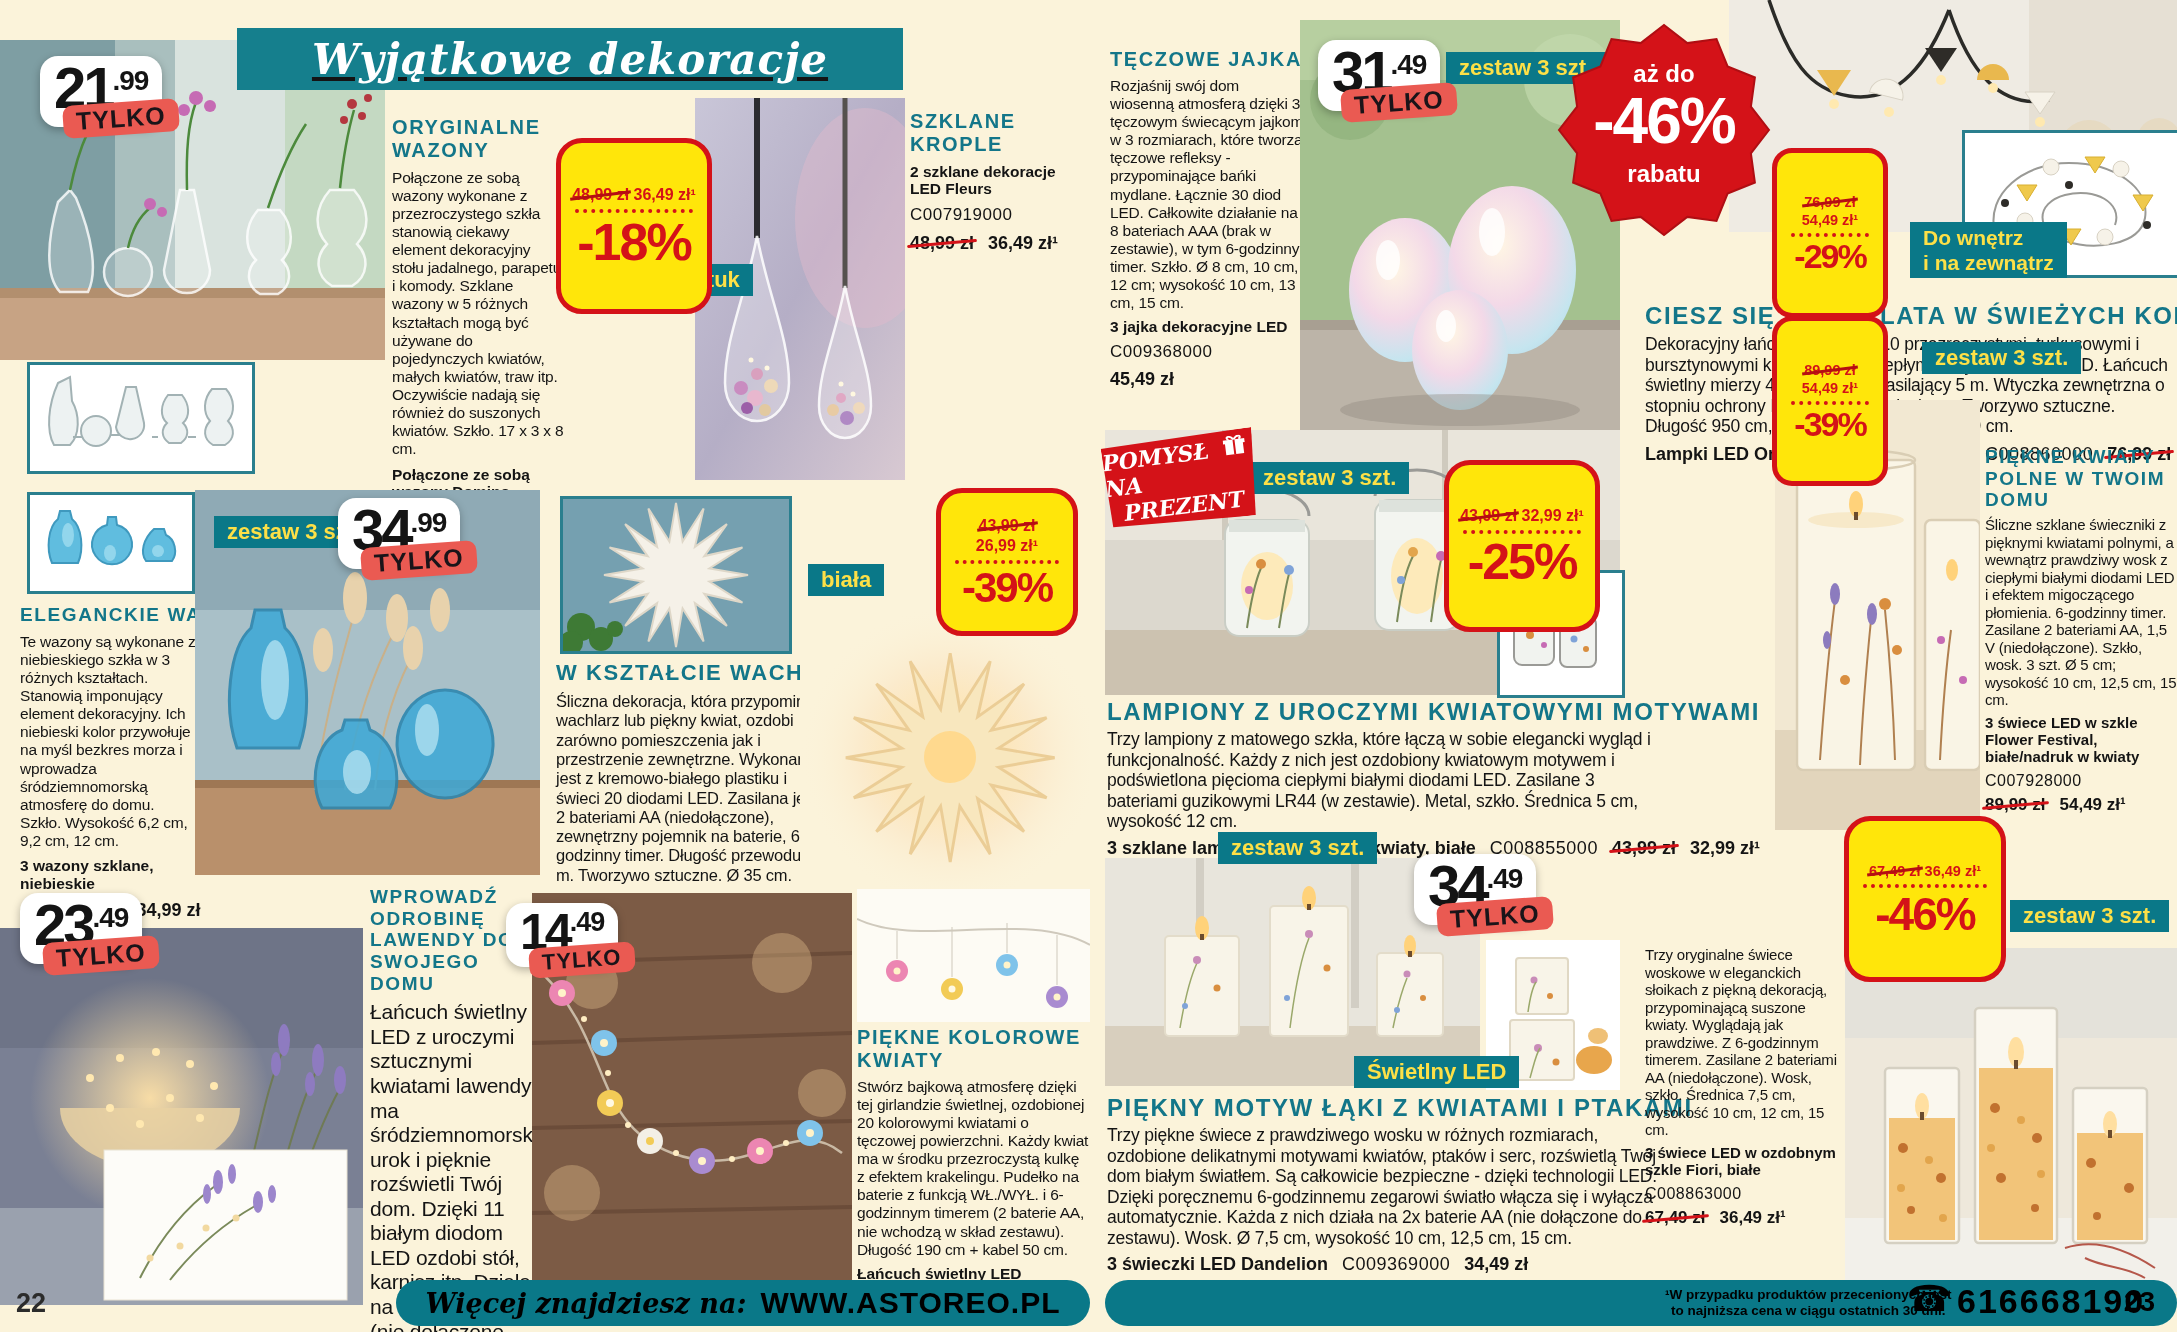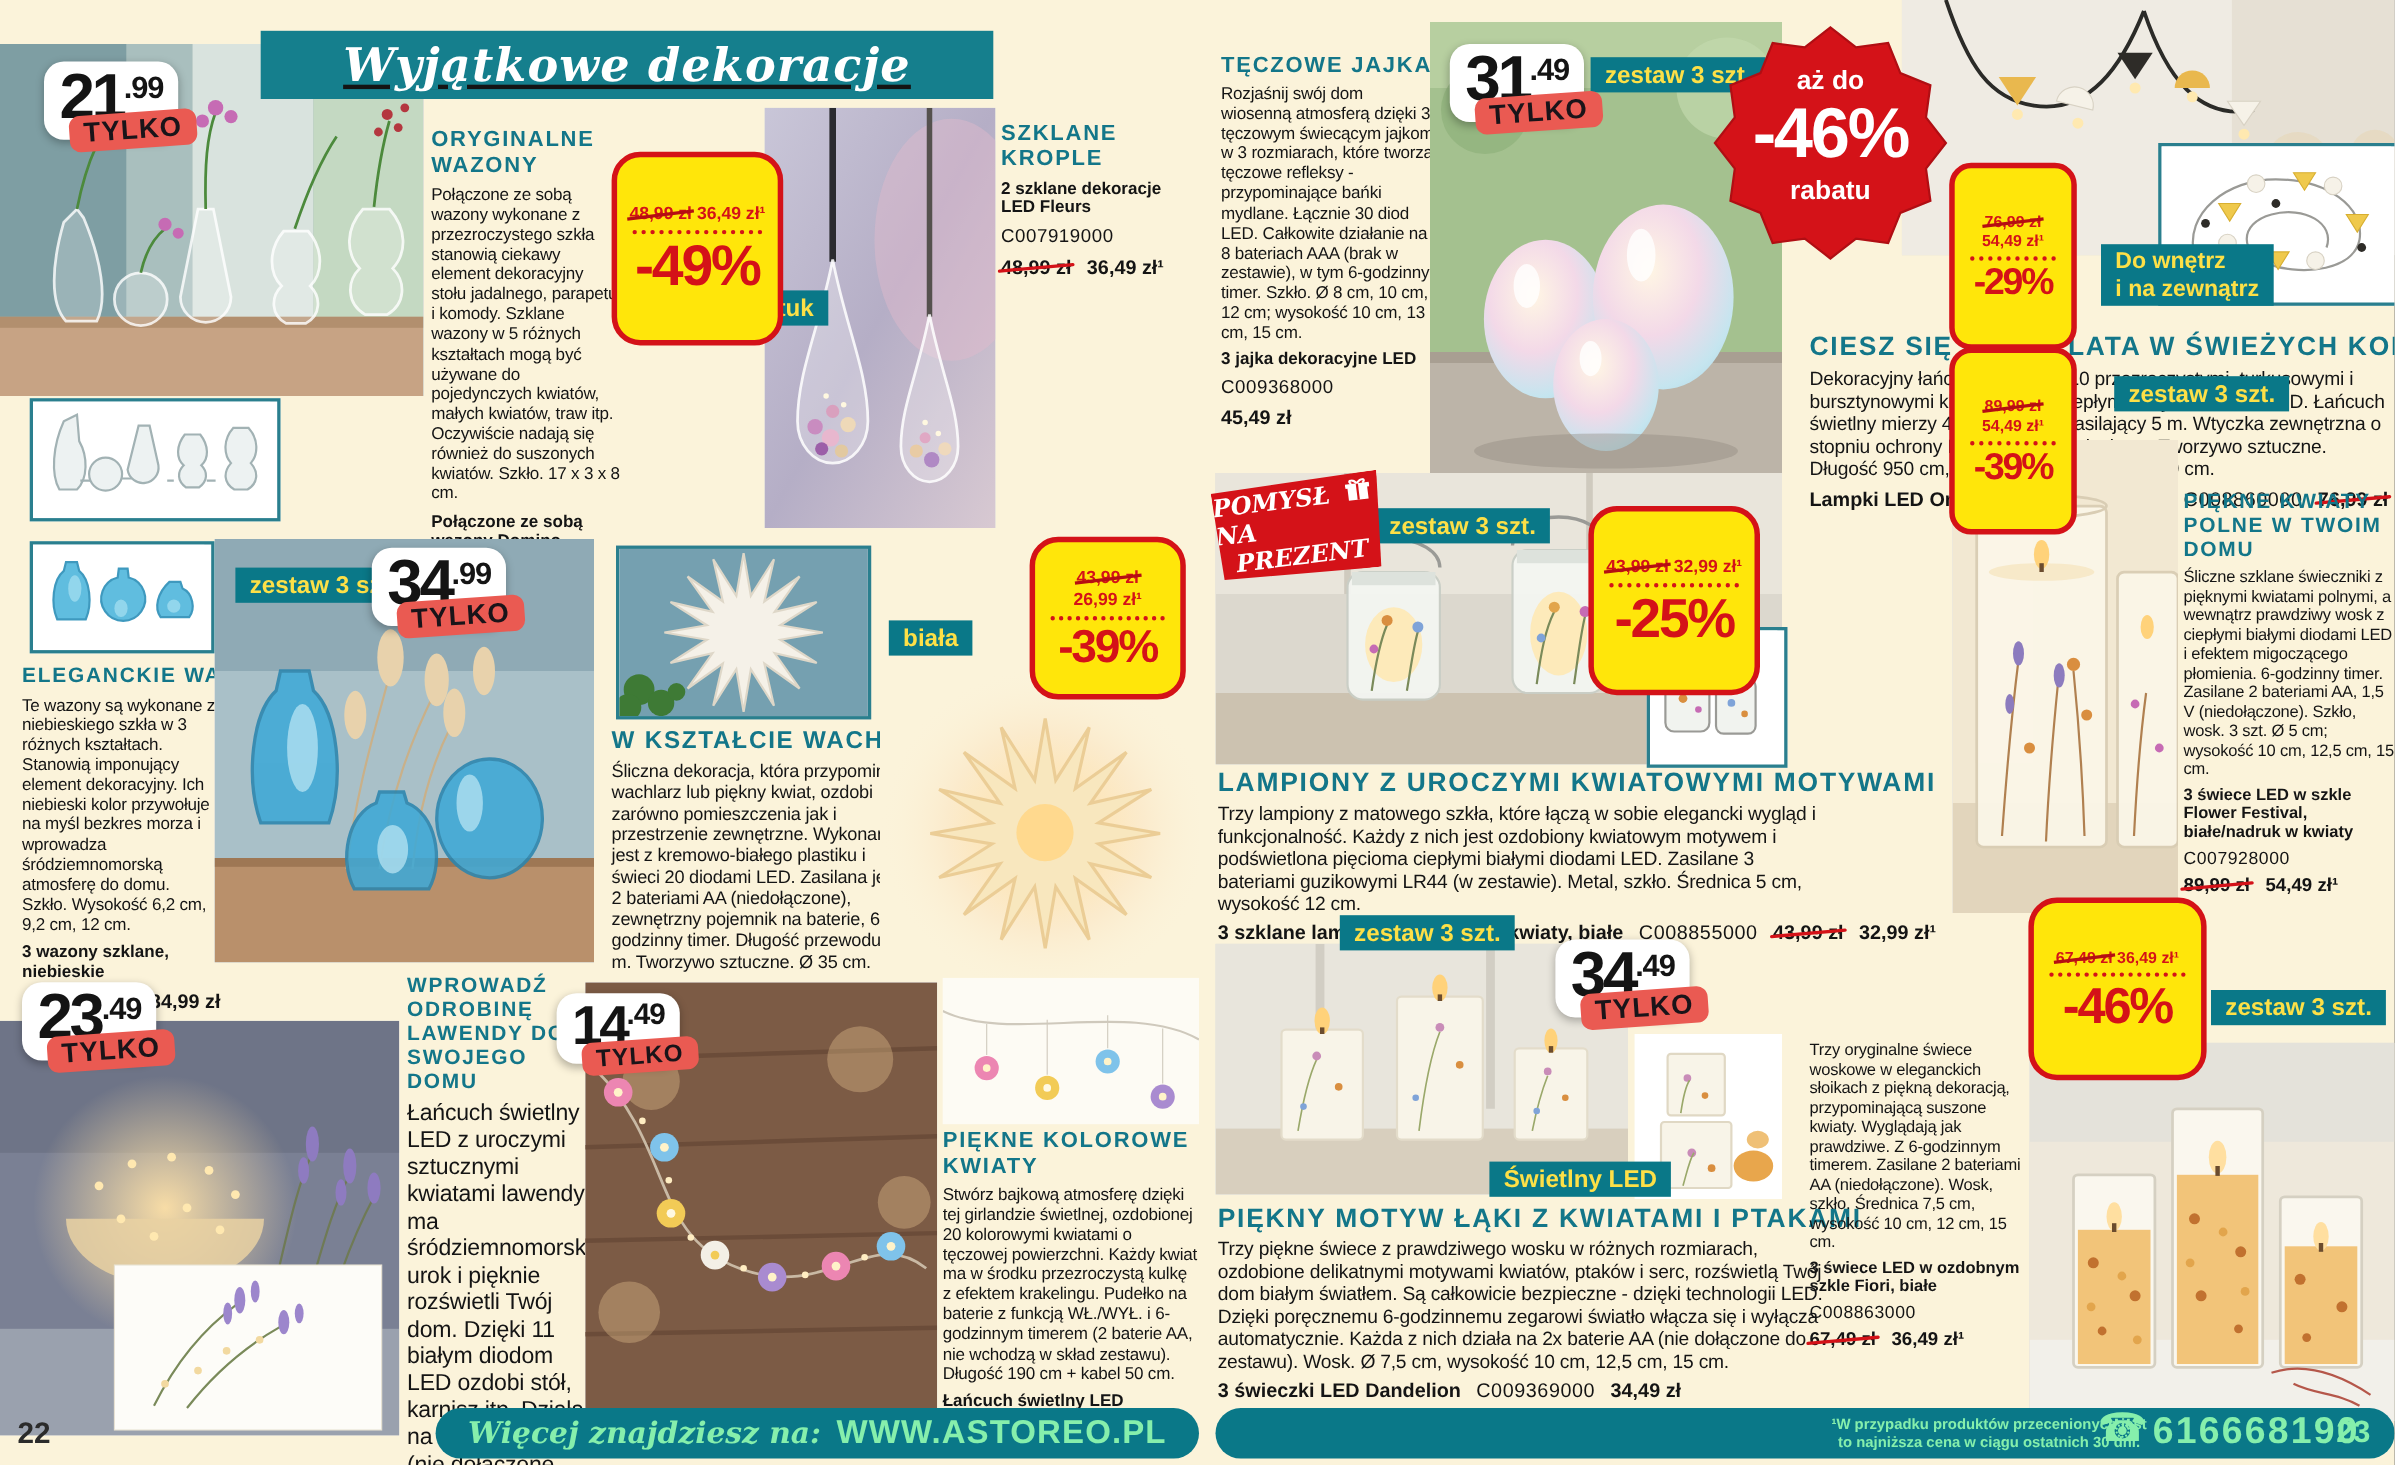--- a/index.html
+++ b/index.html
@@ -32,21 +32,21 @@
   .ybadge{position:absolute;background:#FFE60A;border:5px solid #D41218;border-radius:26px;color:#D41218;
           text-align:center;padding:8px 6px 6px 6px;display:flex;flex-direction:column;justify-content:center;z-index:7;}
   .yb-l{font-weight:bold;font-size:16px;white-space:nowrap;line-height:1.25;}
   .yb-old{position:relative;display:inline-block;}
   .yb-old::after{content:"";position:absolute;left:-2px;right:-2px;top:45%;height:3px;background:#B50E12;transform:rotate(-7deg);}
   .yb-div{border-top:4px dotted #D41218;margin:4px 8px 2px 8px;}
   .yb-pct{font-weight:bold;letter-spacing:-2px;line-height:1.05;}
   
   .script{font-family:"DejaVu Serif",serif;font-style:italic;font-weight:bold;}
   
-  .fbar{position:absolute;height:46px;background:#0A7888;border-radius:23px;color:#86efac;z-index:9;}
+  .fbar{position:absolute;height:46px;background:#0A7888;border-radius:23px;color:#000000;z-index:9;}
   .inset{position:absolute;background:#fff;border:3px solid #2A7F8E;overflow:hidden;z-index:5;}
   .seal-txt{position:absolute;width:100%;text-align:center;color:#fff;font-weight:bold;}
 </style>
 </head>
 <body>
 
 <div id="canvas">
 
   <div class="ph" style="left:0;top:40;width:385px;height:320px;left:0px;top:40px;">
     <svg width="385" height="320" viewBox="0 0 385 320">
@@ -100,21 +100,21 @@
     <div class="sh" style="font-size:20px;">ORYGINALNE WAZONY</div>
     <div class="sb" style="font-size:15.5px;">Połączone ze sobą wazony wykonane z przezroczystego szkła stanowią ciekawy element dekoracyjny stołu jadalnego, parapetu i komody. Szklane wazony w 5 różnych kształtach mogą być używane do pojedynczych kwiatów, małych kwiatów, traw itp. Oczywiście nadają się również do suszonych kwiatów. Szkło. 17 x 3 x 8 cm.</div>
     <div class="pn" style="font-size:15.5px;">Połączone ze sobą wazony Domino</div>
     <div class="cd" style="font-size:17px;">C009371000</div>
     <div class="pr" style="font-size:18px;">21,99 zł</div>
   </div>
 
   <div class="ybadge" style="left:556px;top:138px;width:134px;height:152px;">
     <div class="yb-l"><span class="yb-old">48,99 zł</span> <span>36,49 zł¹</span></div>
     <div class="yb-div"></div>
-    <div class="yb-pct" style="font-size:52px;">-49%</div>
+    <div class="yb-pct" style="font-size:52px;">-18%</div>
   </div>
   <div class="tlabel" style="left:574px;top:264px;">zestaw 2 sztuk</div>
 
   <div class="ph" style="left:695px;top:98px;width:210px;height:382px;">
     <svg width="210" height="382" viewBox="0 0 210 382">
       <defs>
         <linearGradient id="lavbg" x1="0" y1="0" x2="1" y2="1">
           <stop offset="0" stop-color="#C9C6D8"></stop>
             <stop offset=".5" stop-color="#B5AEC6"></stop>
             <stop offset="1" stop-color="#D8C9D2"></stop>

